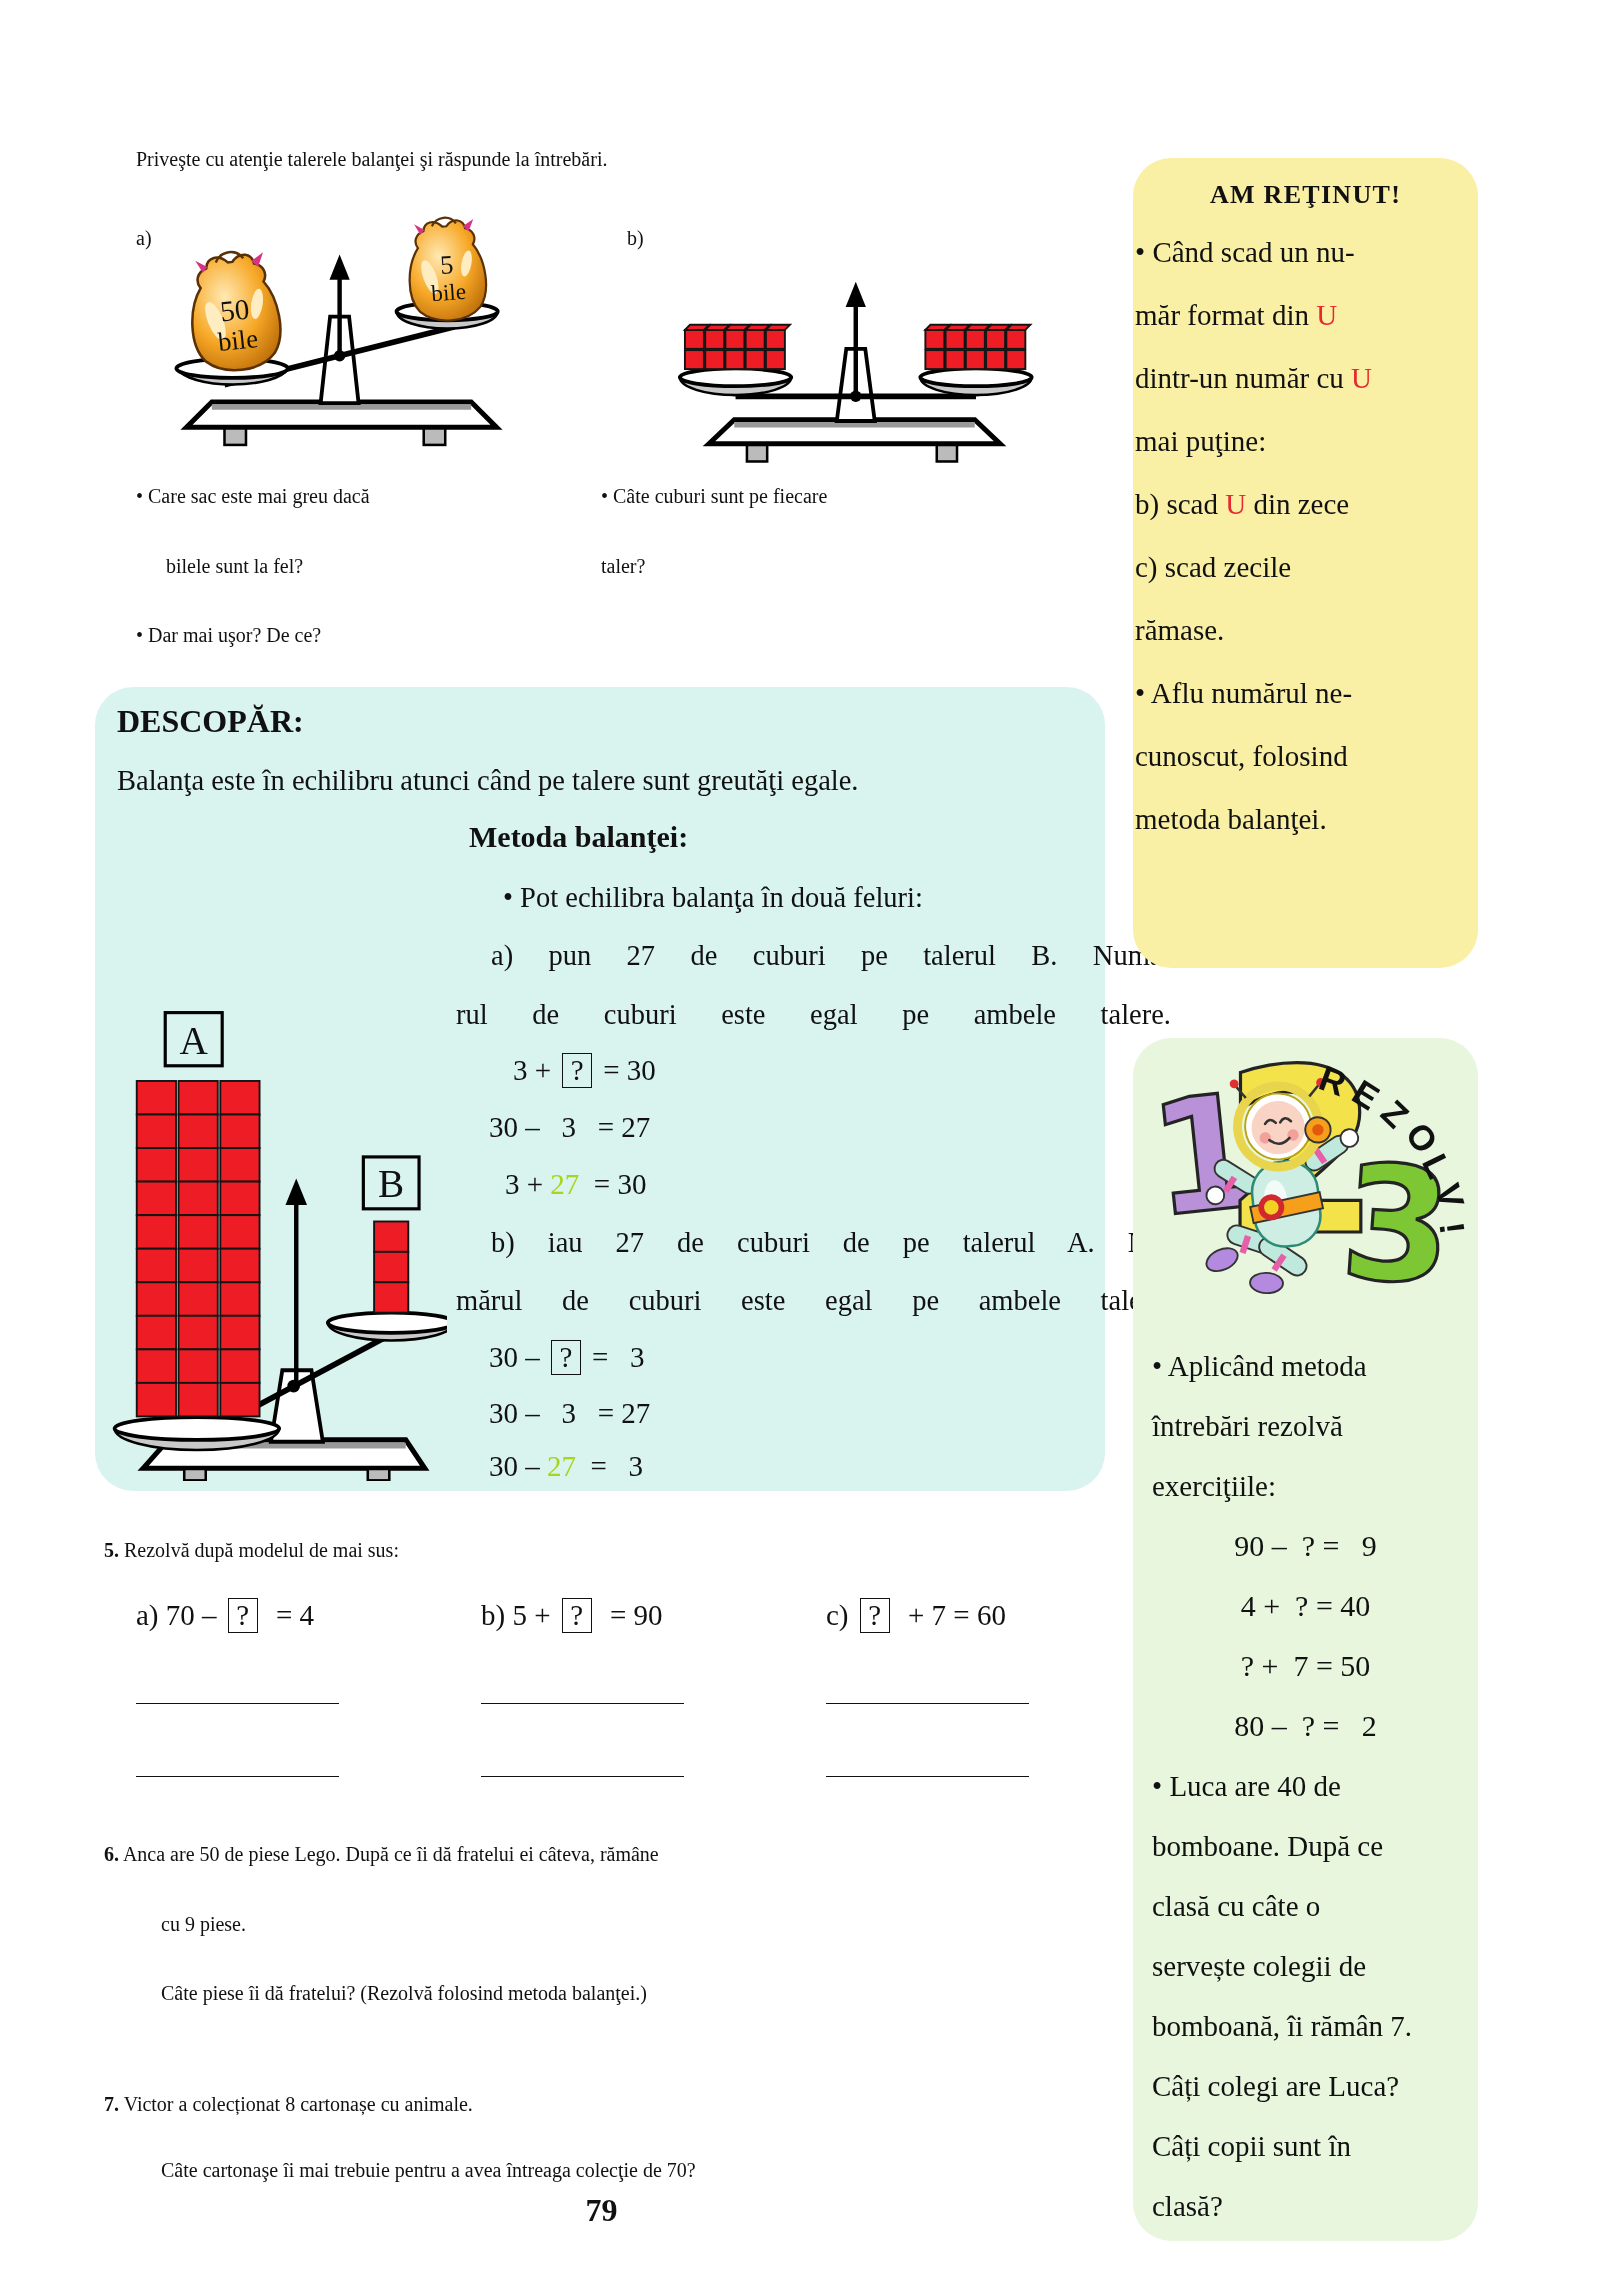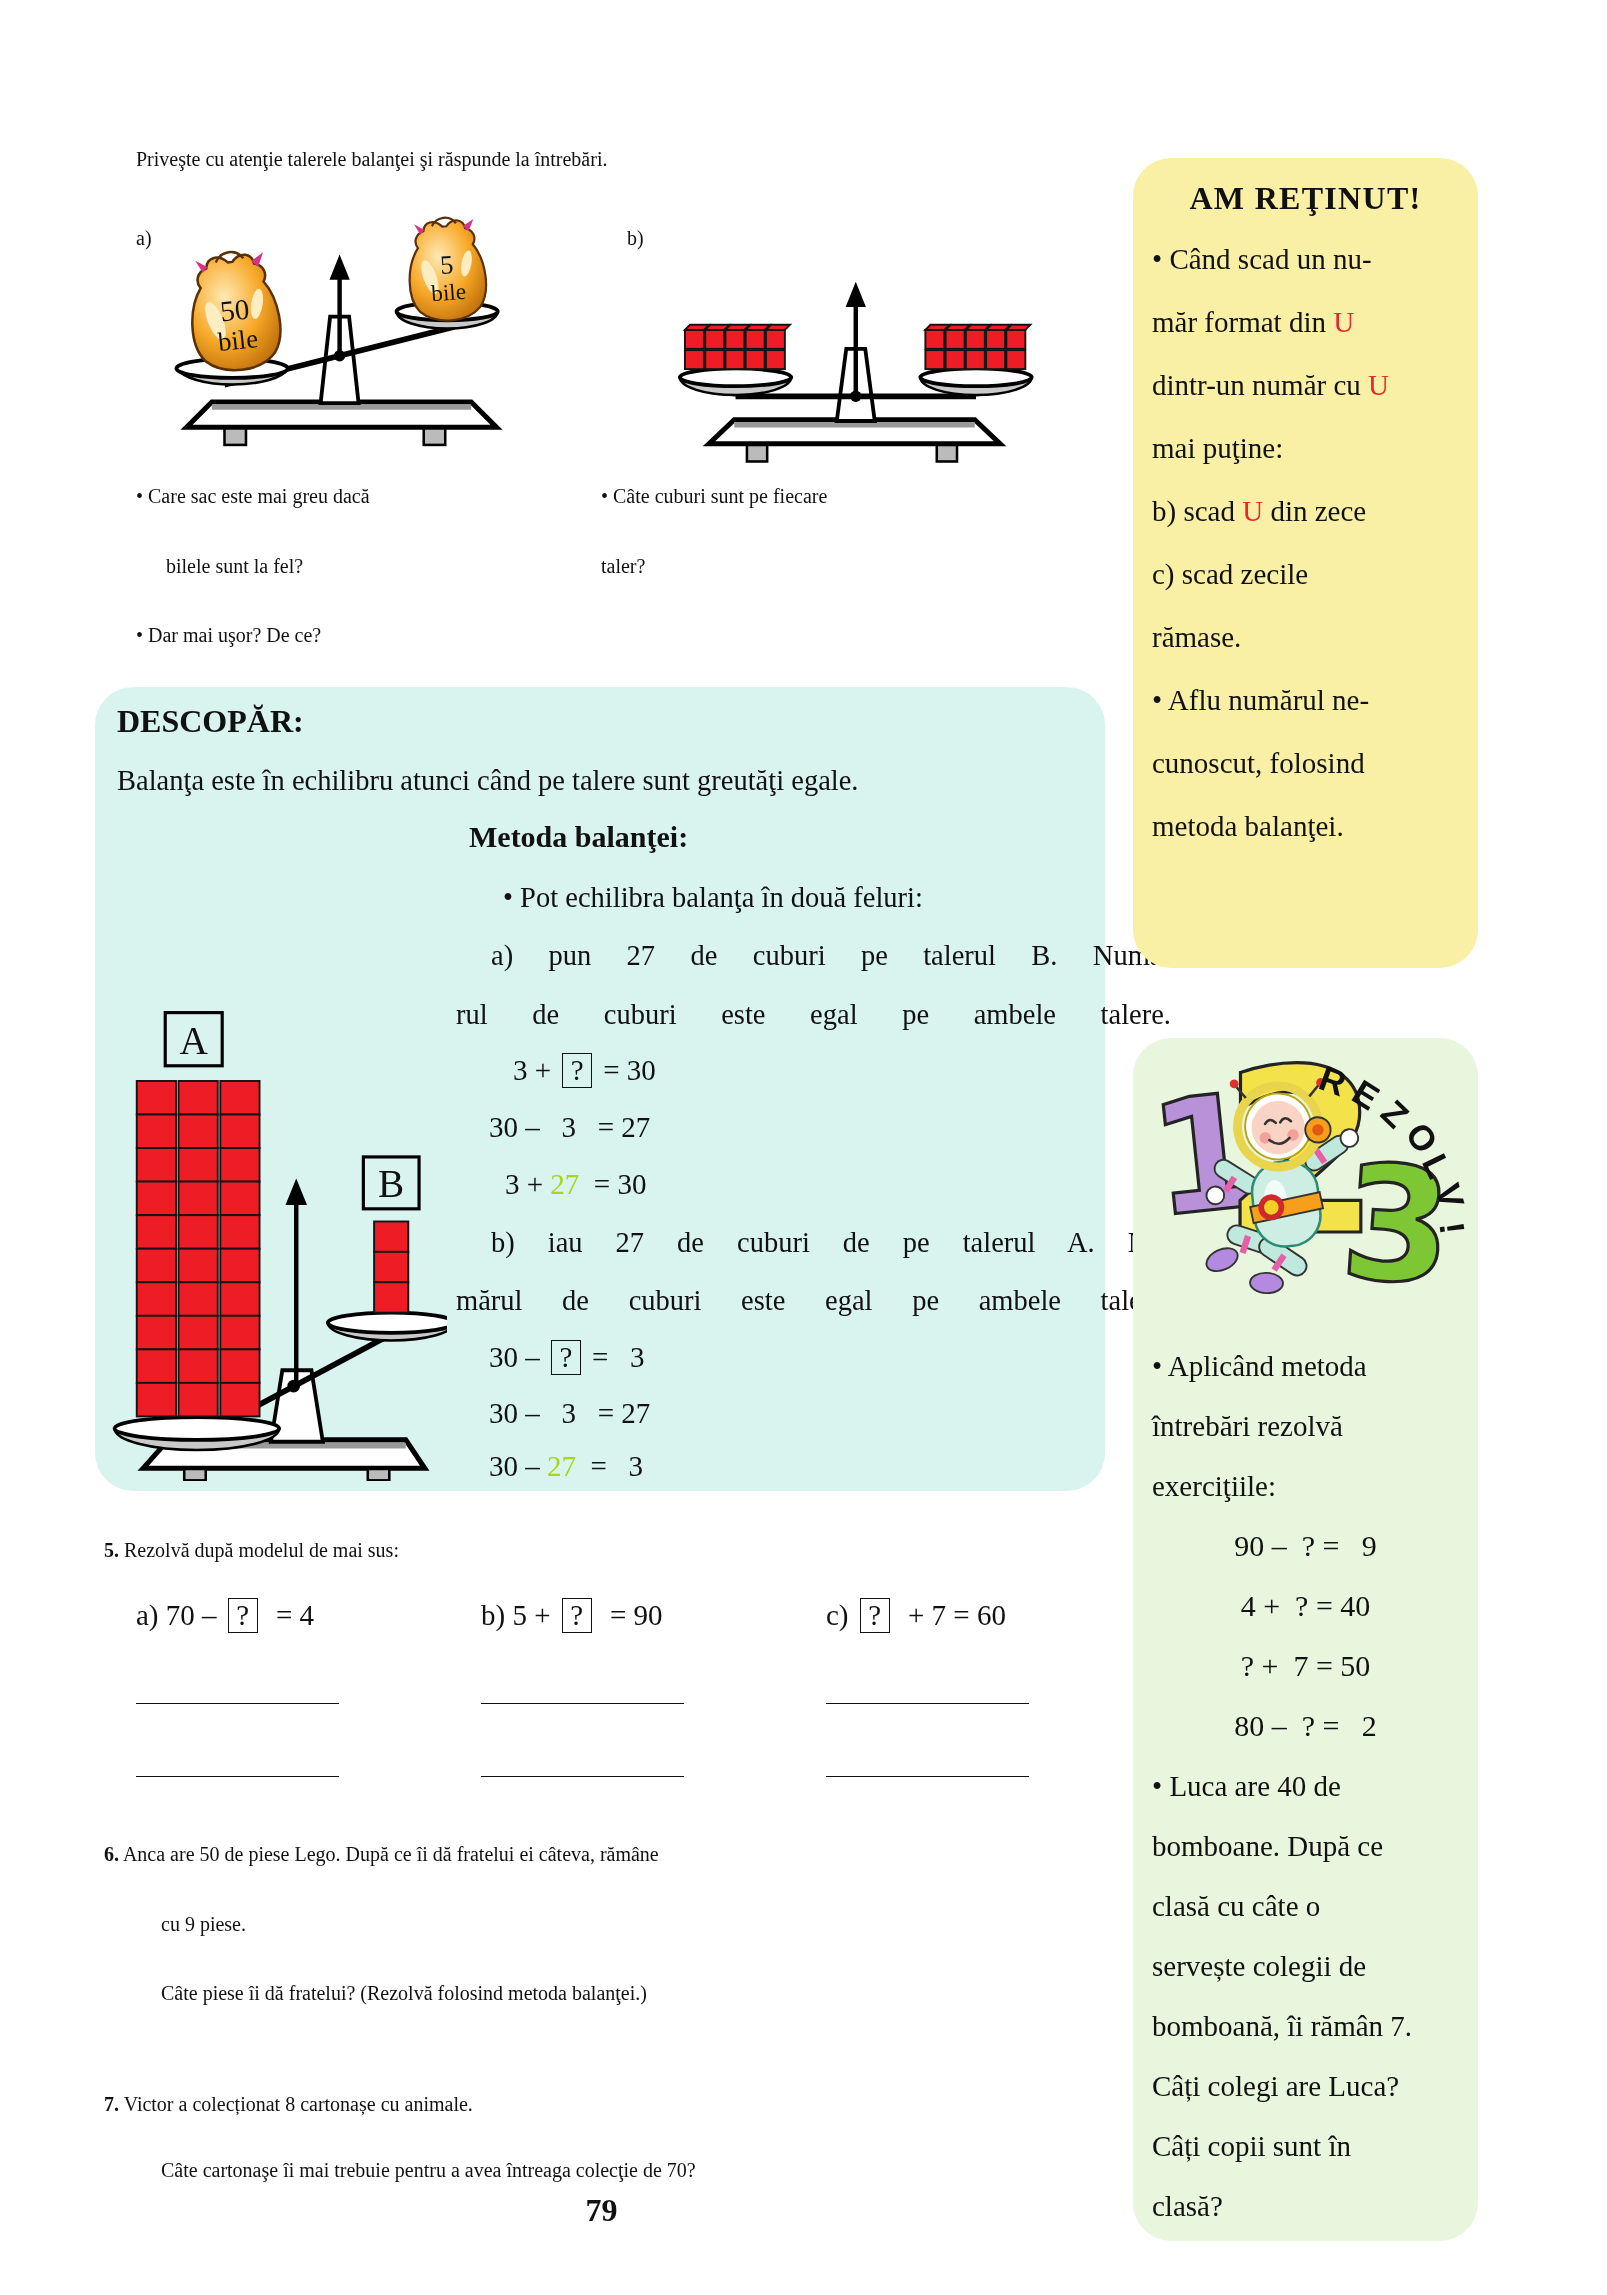--- a/index.html
+++ b/index.html
@@ -10,24 +10,24 @@
   .t45{font-size:28.5px;line-height:35px;}
   .bold{font-weight:bold;}
   .just{text-align:justify;text-align-last:justify;}
   .qbox{display:inline-block;border:1.9px solid #111;padding:0 7.6px;margin:0 3.8px;line-height:33px;}
   .hl{color:#a8d51b;}
   .ured{color:#e8262d;}
   .zblue{color:#2232c0;font-weight:bold;}
   .cyanbox{left:95px;top:687px;width:1010px;height:804px;background:#d9f3ee;border-radius:38px;}
   .ybox{left:1133px;top:158px;width:345px;height:810px;background:#f9f0a5;border-radius:38px;}
   .gbox{left:1133px;top:1038px;width:345px;height:1203px;background:#e9f6de;border-radius:38px;}
-  .ybox .yline{padding:0 19px;font-size:29px;line-height:63px;}
+  .ybox .yline{padding:0 2px;font-size:29px;line-height:63px;}
   .gbox .giline{padding:0 19px;font-size:29px;line-height:60px;}
   .gbox .geq{font-size:30px;line-height:60px;text-align:center;white-space:pre;}
-  .ytitle{text-align:center;font-weight:bold;font-size:32px;margin:21.5px 0 11.4px 0;letter-spacing:1.3px;}
+  .ytitle{text-align:center;font-weight:bold;font-size:26px;margin:21.5px 0 11.4px 0;letter-spacing:1.3px;}
   .answer-line{border-bottom:1.9px solid #111;height:0;}
   .eq{white-space:pre;font-size:29px;}
   .digit{position:absolute;font-family:"DejaVu Sans","Liberation Sans",sans-serif;font-weight:bold;
          -webkit-text-stroke:3.2px #232323;}
   .arcL{position:absolute;font-family:"Liberation Sans","DejaVu Sans",sans-serif;
         font-weight:bold;font-size:35px;color:#111;}
   .arcL:nth-of-type(1){left:187px;top:23px;transform:rotate(20deg);}
   .arcL:nth-of-type(2){left:221px;top:37px;transform:rotate(32deg);}
   .arcL:nth-of-type(3){left:251px;top:56px;transform:rotate(44deg);}
   .arcL:nth-of-type(4){left:275px;top:80px;transform:rotate(54deg);}

